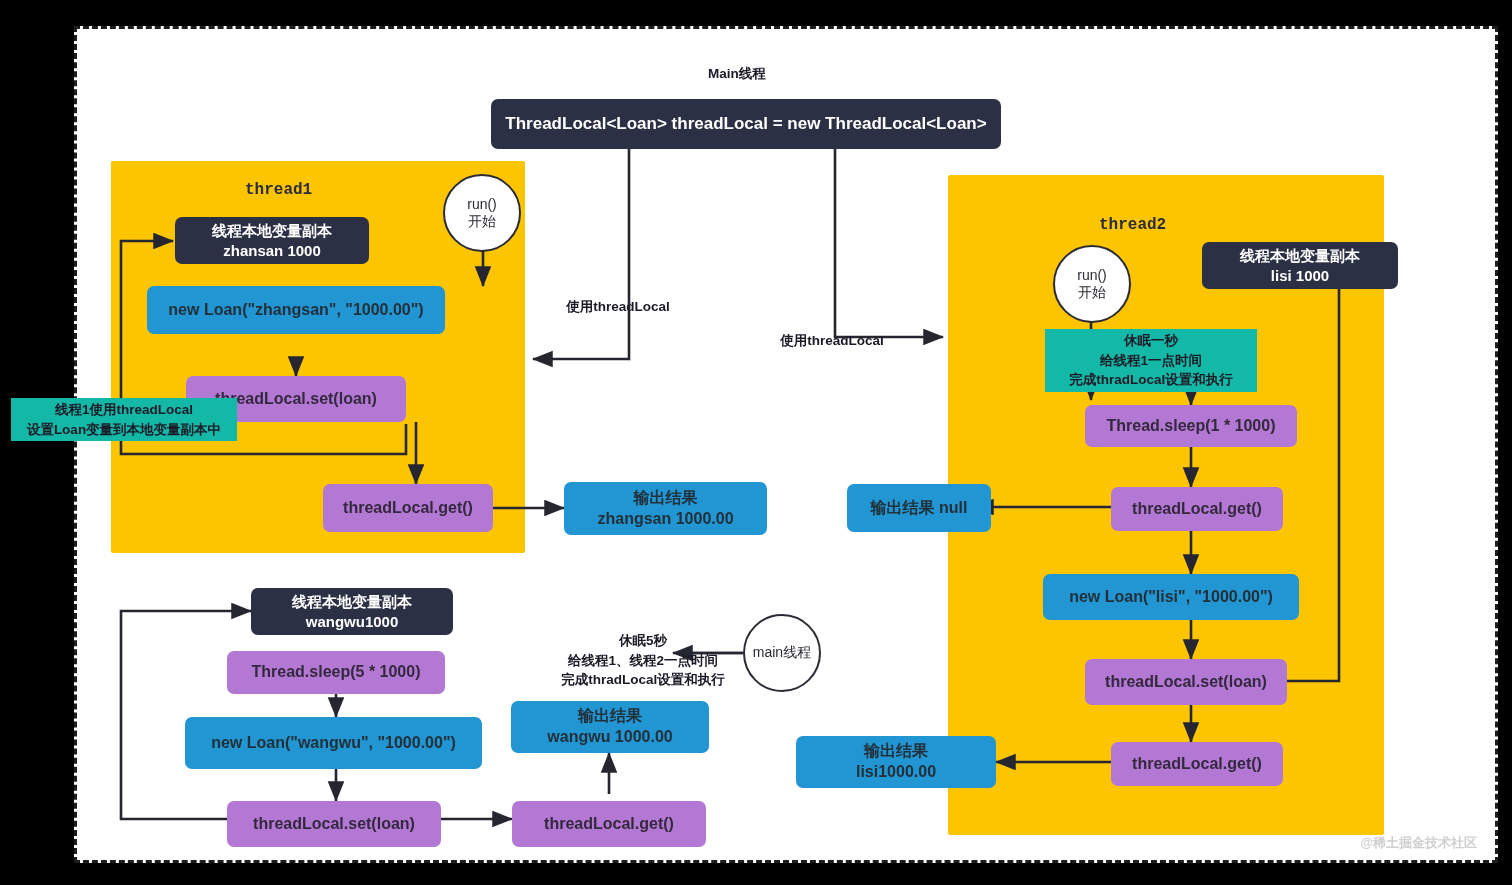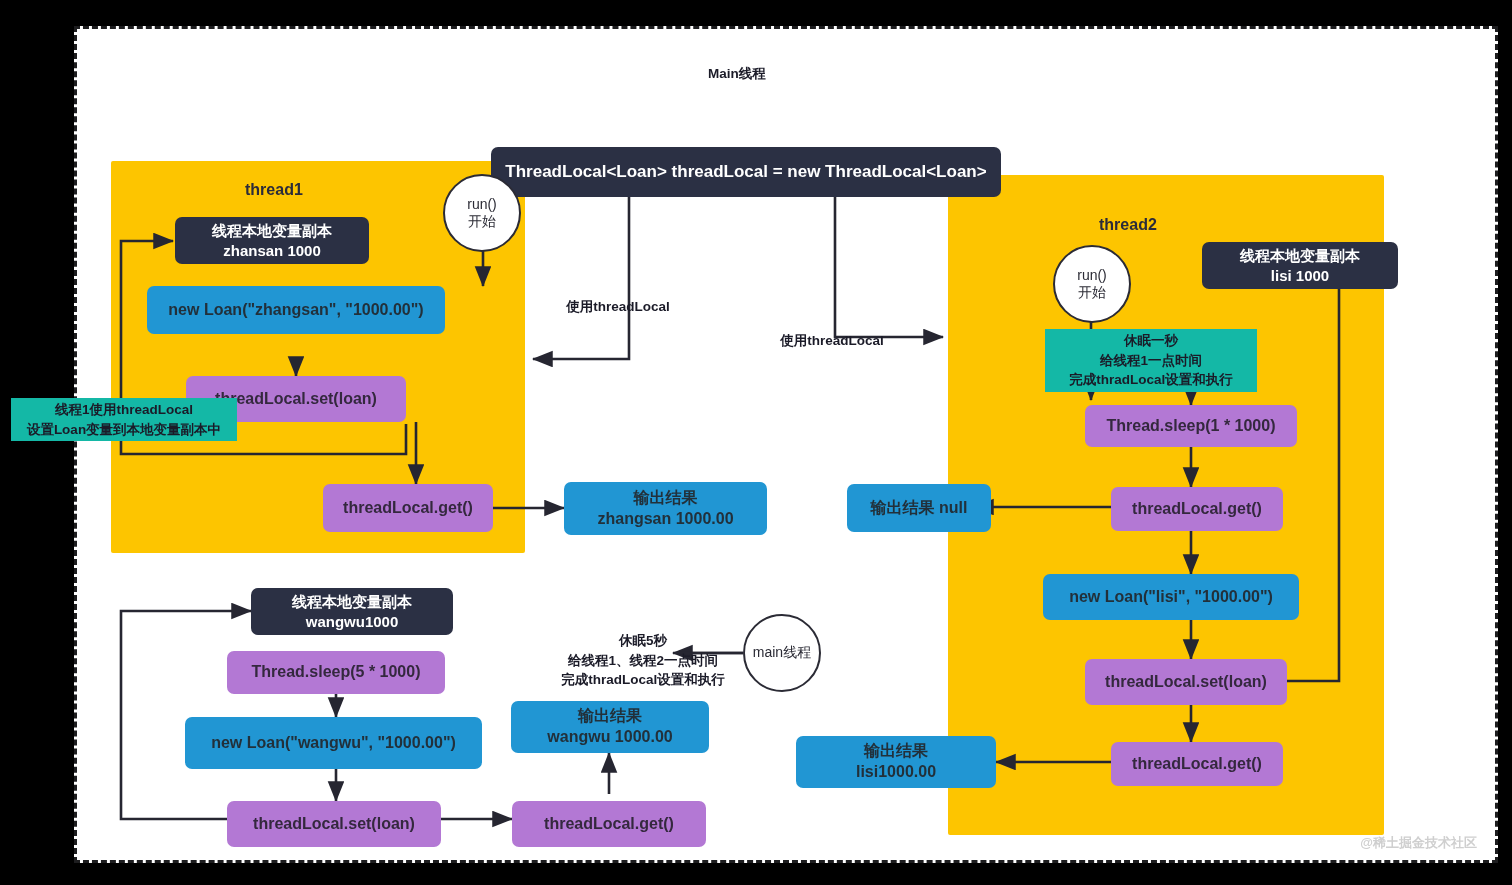--- a/index.html
+++ b/index.html
@@ -40,20 +40,21 @@
 
   .panel {
     position: absolute;
     background: #fdc500;
     border-radius: 2px;
   }
   .panel-title {
     position: absolute;
     font-size: 16px; font-weight: bold; color: #2b2b3a;
     white-space: nowrap;
+    font-family: Liberation Mono, monospace;
   }
 
   .box {
     position: absolute;
     display: flex; align-items: center; justify-content: center;
     text-align: center;
     border-radius: 7px;
     font-weight: bold;
     line-height: 1.3;
     padding: 2px 8px;
@@ -145,21 +146,21 @@
       </g>
 
       <g stroke="#262631" stroke-width="2.6" fill="none">
         <path d="M666,624 L600,624"></path>
       </g>
     </svg>
 
 
     <div class="plainlabel" style="left:605px; top:35px; width:110px;">Main线程</div>
 
-    <div class="box dark" style="left:414px; top:70px; width:510px; height:50px; font-size:17px;margin-top:48px;">ThreadLocal&lt;Loan&gt; threadLocal = new ThreadLocal&lt;Loan&gt;</div>
+    <div class="box dark" style="left:414px; top:70px; width:510px; height:50px; font-size:17px;">ThreadLocal&lt;Loan&gt; threadLocal = new ThreadLocal&lt;Loan&gt;</div>
 
     <div class="plainlabel" style="left:476px; top:268px; width:130px;">使用threadLocal</div>
 
     <div class="plainlabel" style="left:690px; top:302px; width:130px;">使用threadLocal</div>
 
     <div class="panel-title" style="left:168px; top:152px;">thread1</div>
 
     <div class="circle" style="left:366px; top:145px; width:78px; height:78px;">
       <span class="two-line">run()
 开始</span>

